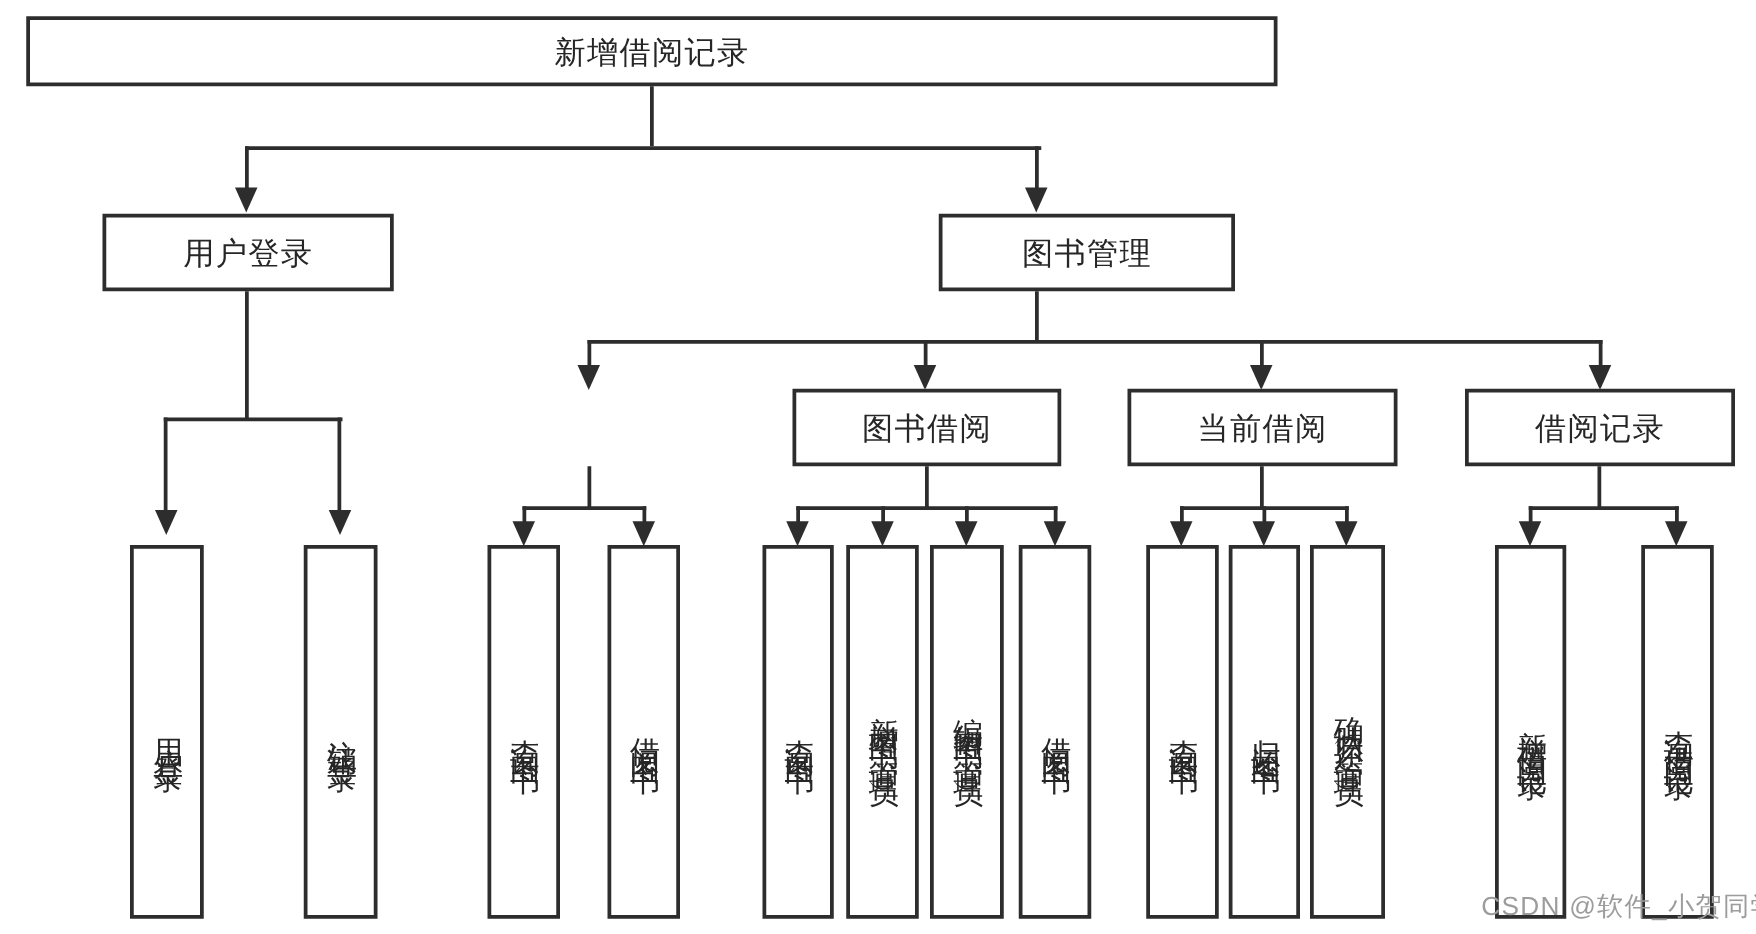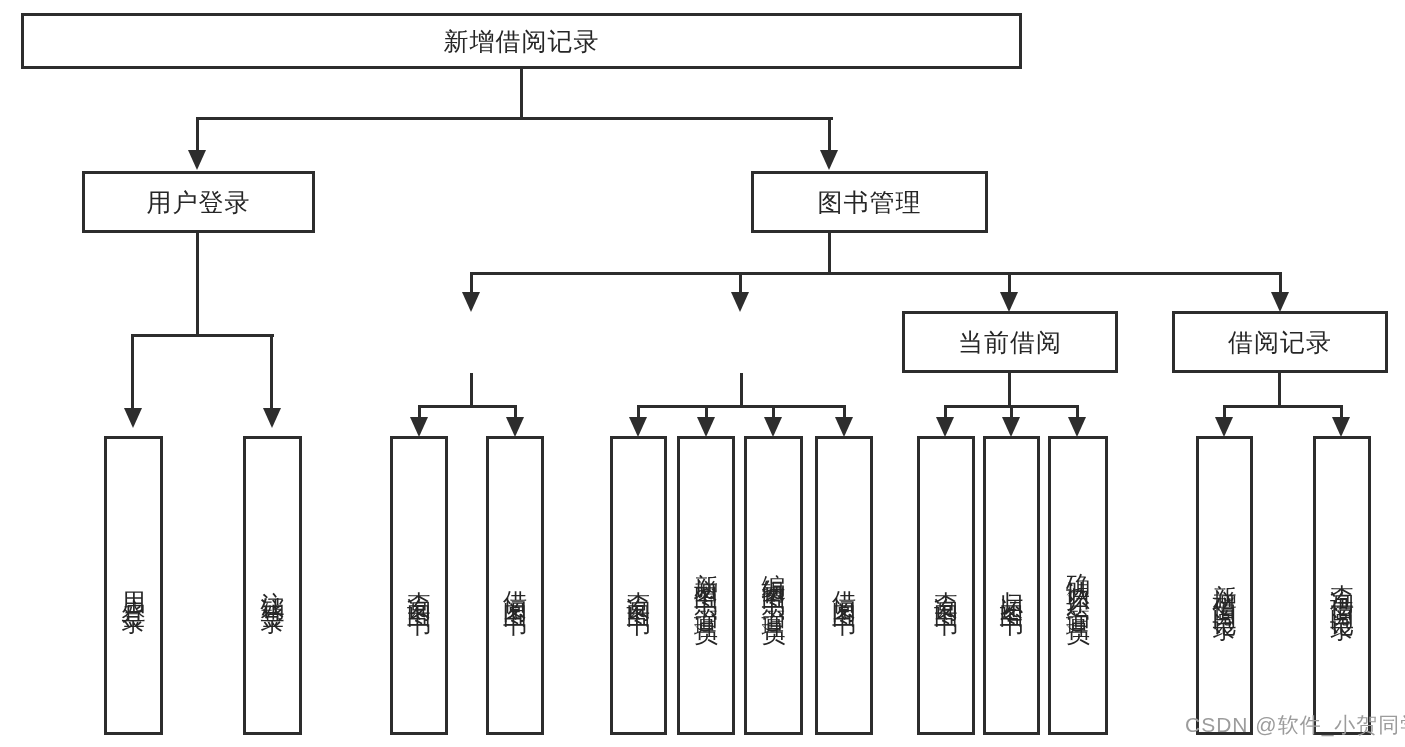--- a/index.html
+++ b/index.html
@@ -95,20 +95,23 @@
   <div class="h" style="left:470px; top:272px; width:812px;"></div>
   <div class="v" style="left:470px; top:272px; height:22px;"></div>
   <div class="ar" style="left:462px; top:292px;"></div>
   <div class="v" style="left:739px; top:272px; height:22px;"></div>
   <div class="ar" style="left:731px; top:292px;"></div>
   <div class="v" style="left:1008px; top:272px; height:22px;"></div>
   <div class="ar" style="left:1000px; top:292px;"></div>
   <div class="v" style="left:1279px; top:272px; height:22px;"></div>
   <div class="ar" style="left:1271px; top:292px;"></div>
 
+  <div class="box" style="left:634px; top:311px; width:215px; height:62px;">
+    <span class="hlabel">图书借阅</span>
+  </div>
   <div class="box" style="left:902px; top:311px; width:216px; height:62px;">
     <span class="hlabel">当前借阅</span>
   </div>
   <div class="box" style="left:1172px; top:311px; width:216px; height:62px;">
     <span class="hlabel">借阅记录</span>
   </div>
 
   <div class="v" style="left:470px; top:373px; height:34px;"></div>
   <div class="h" style="left:418px; top:405px; width:99px;"></div>
   <div class="v" style="left:418px; top:405px; height:14px;"></div>

